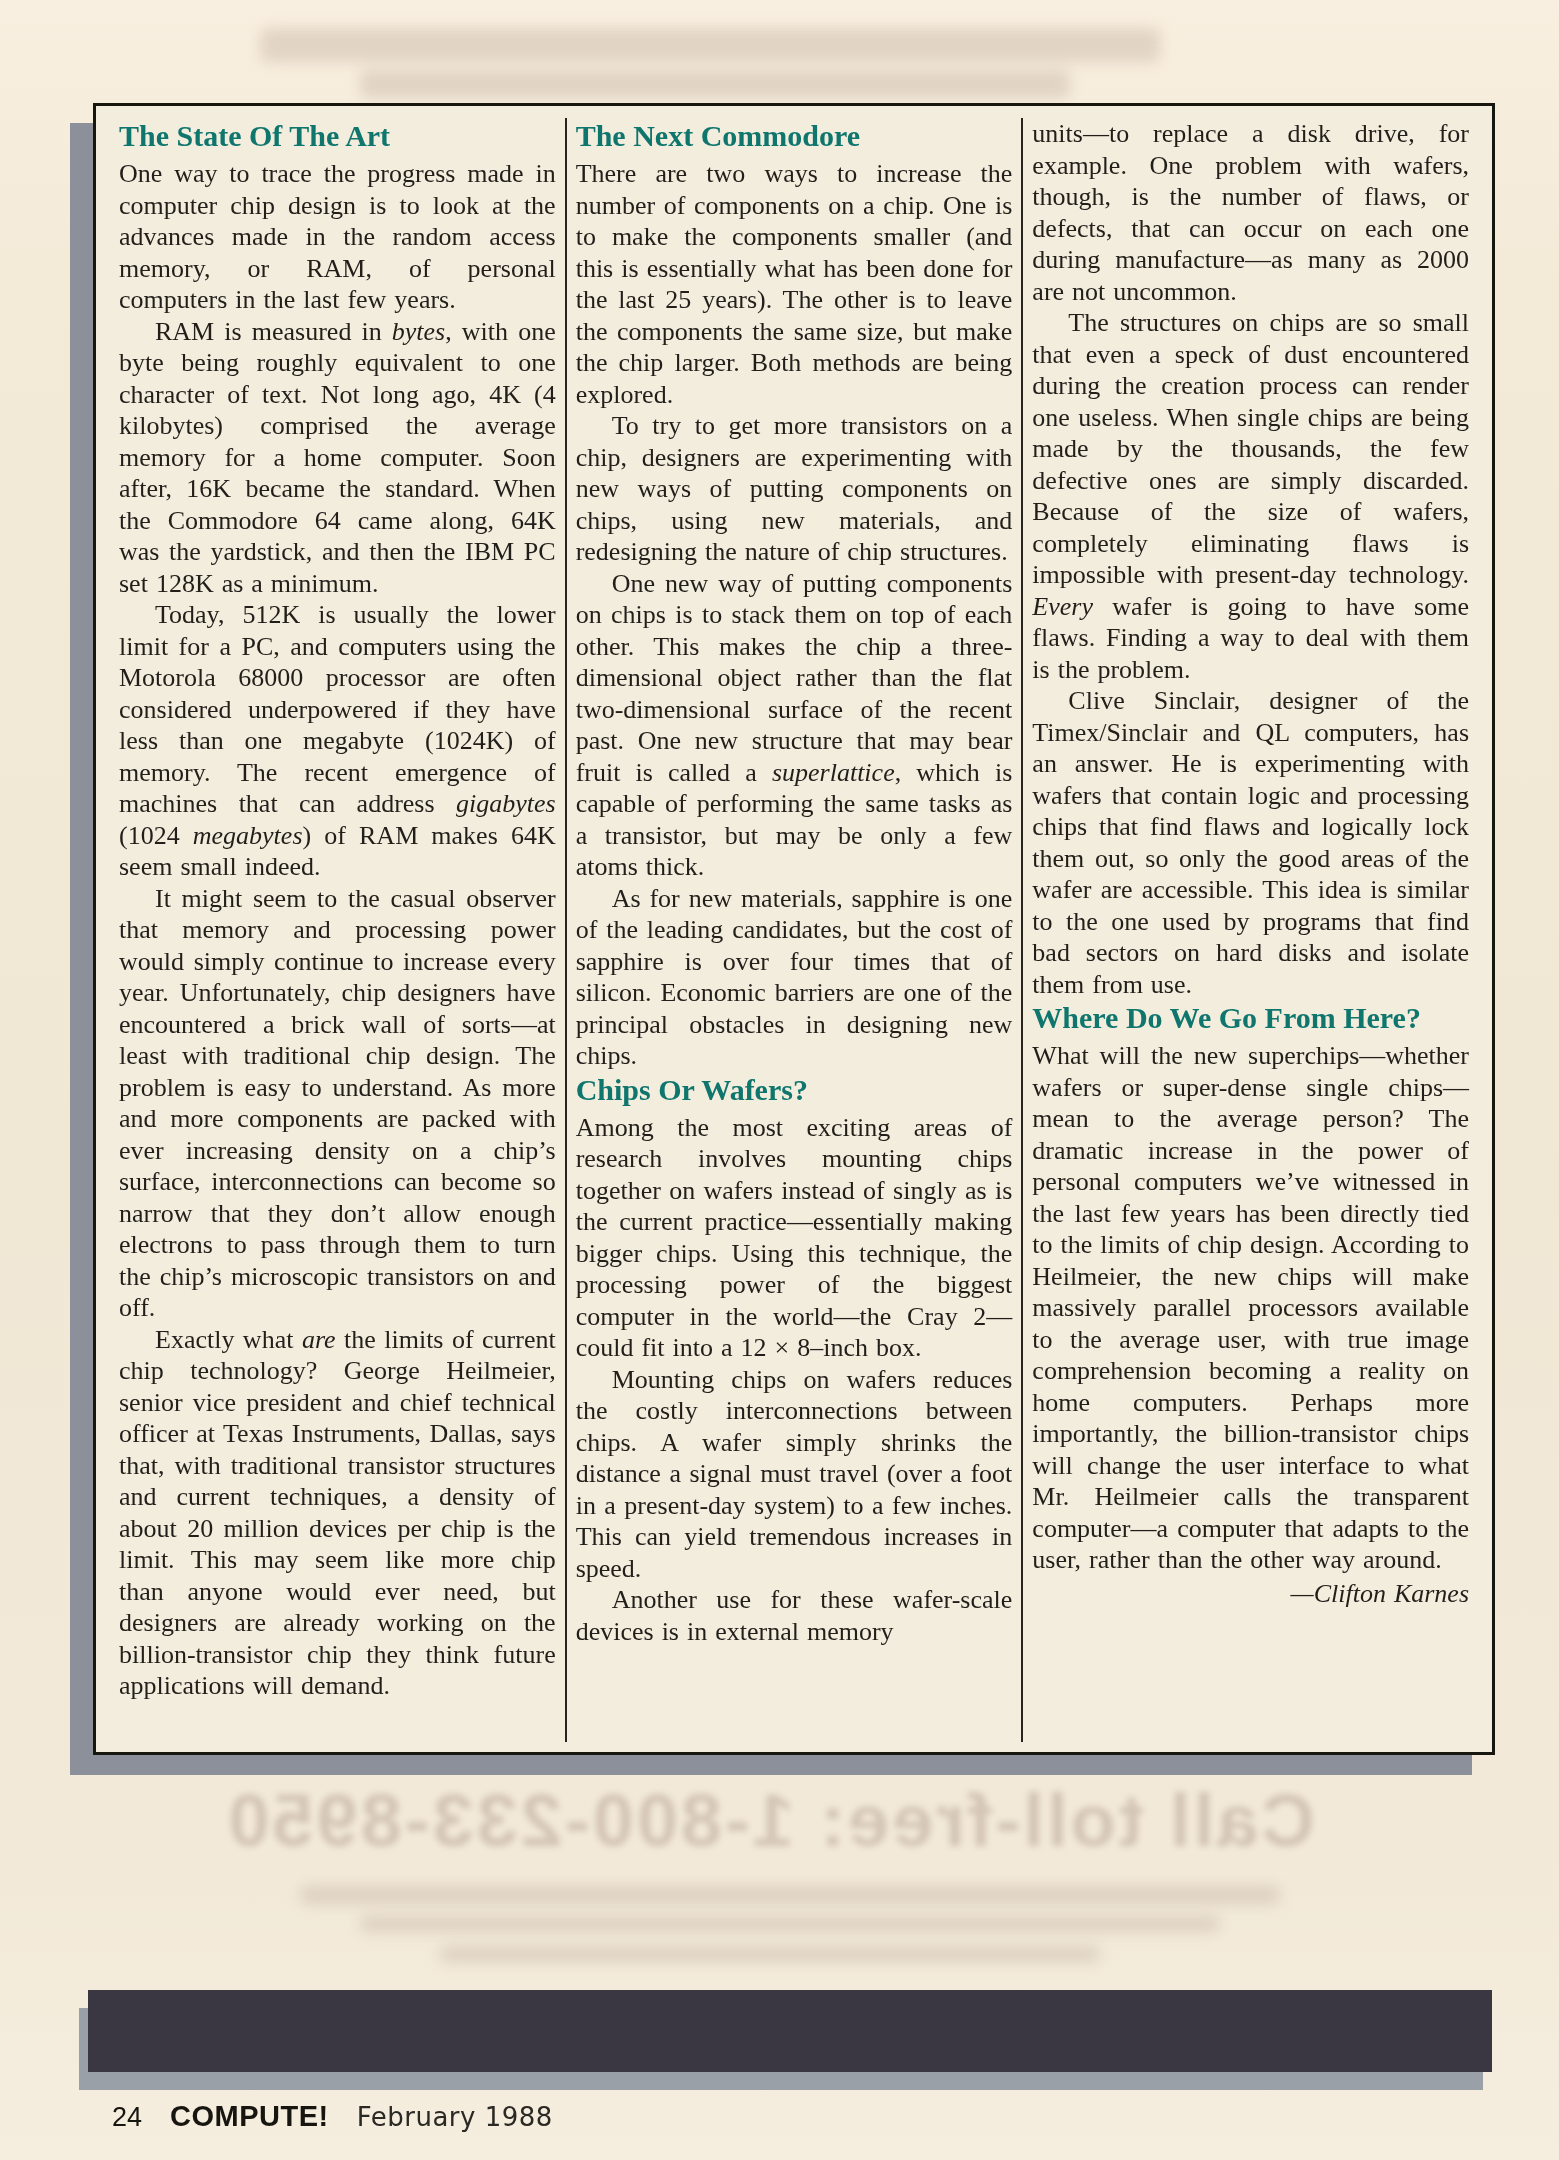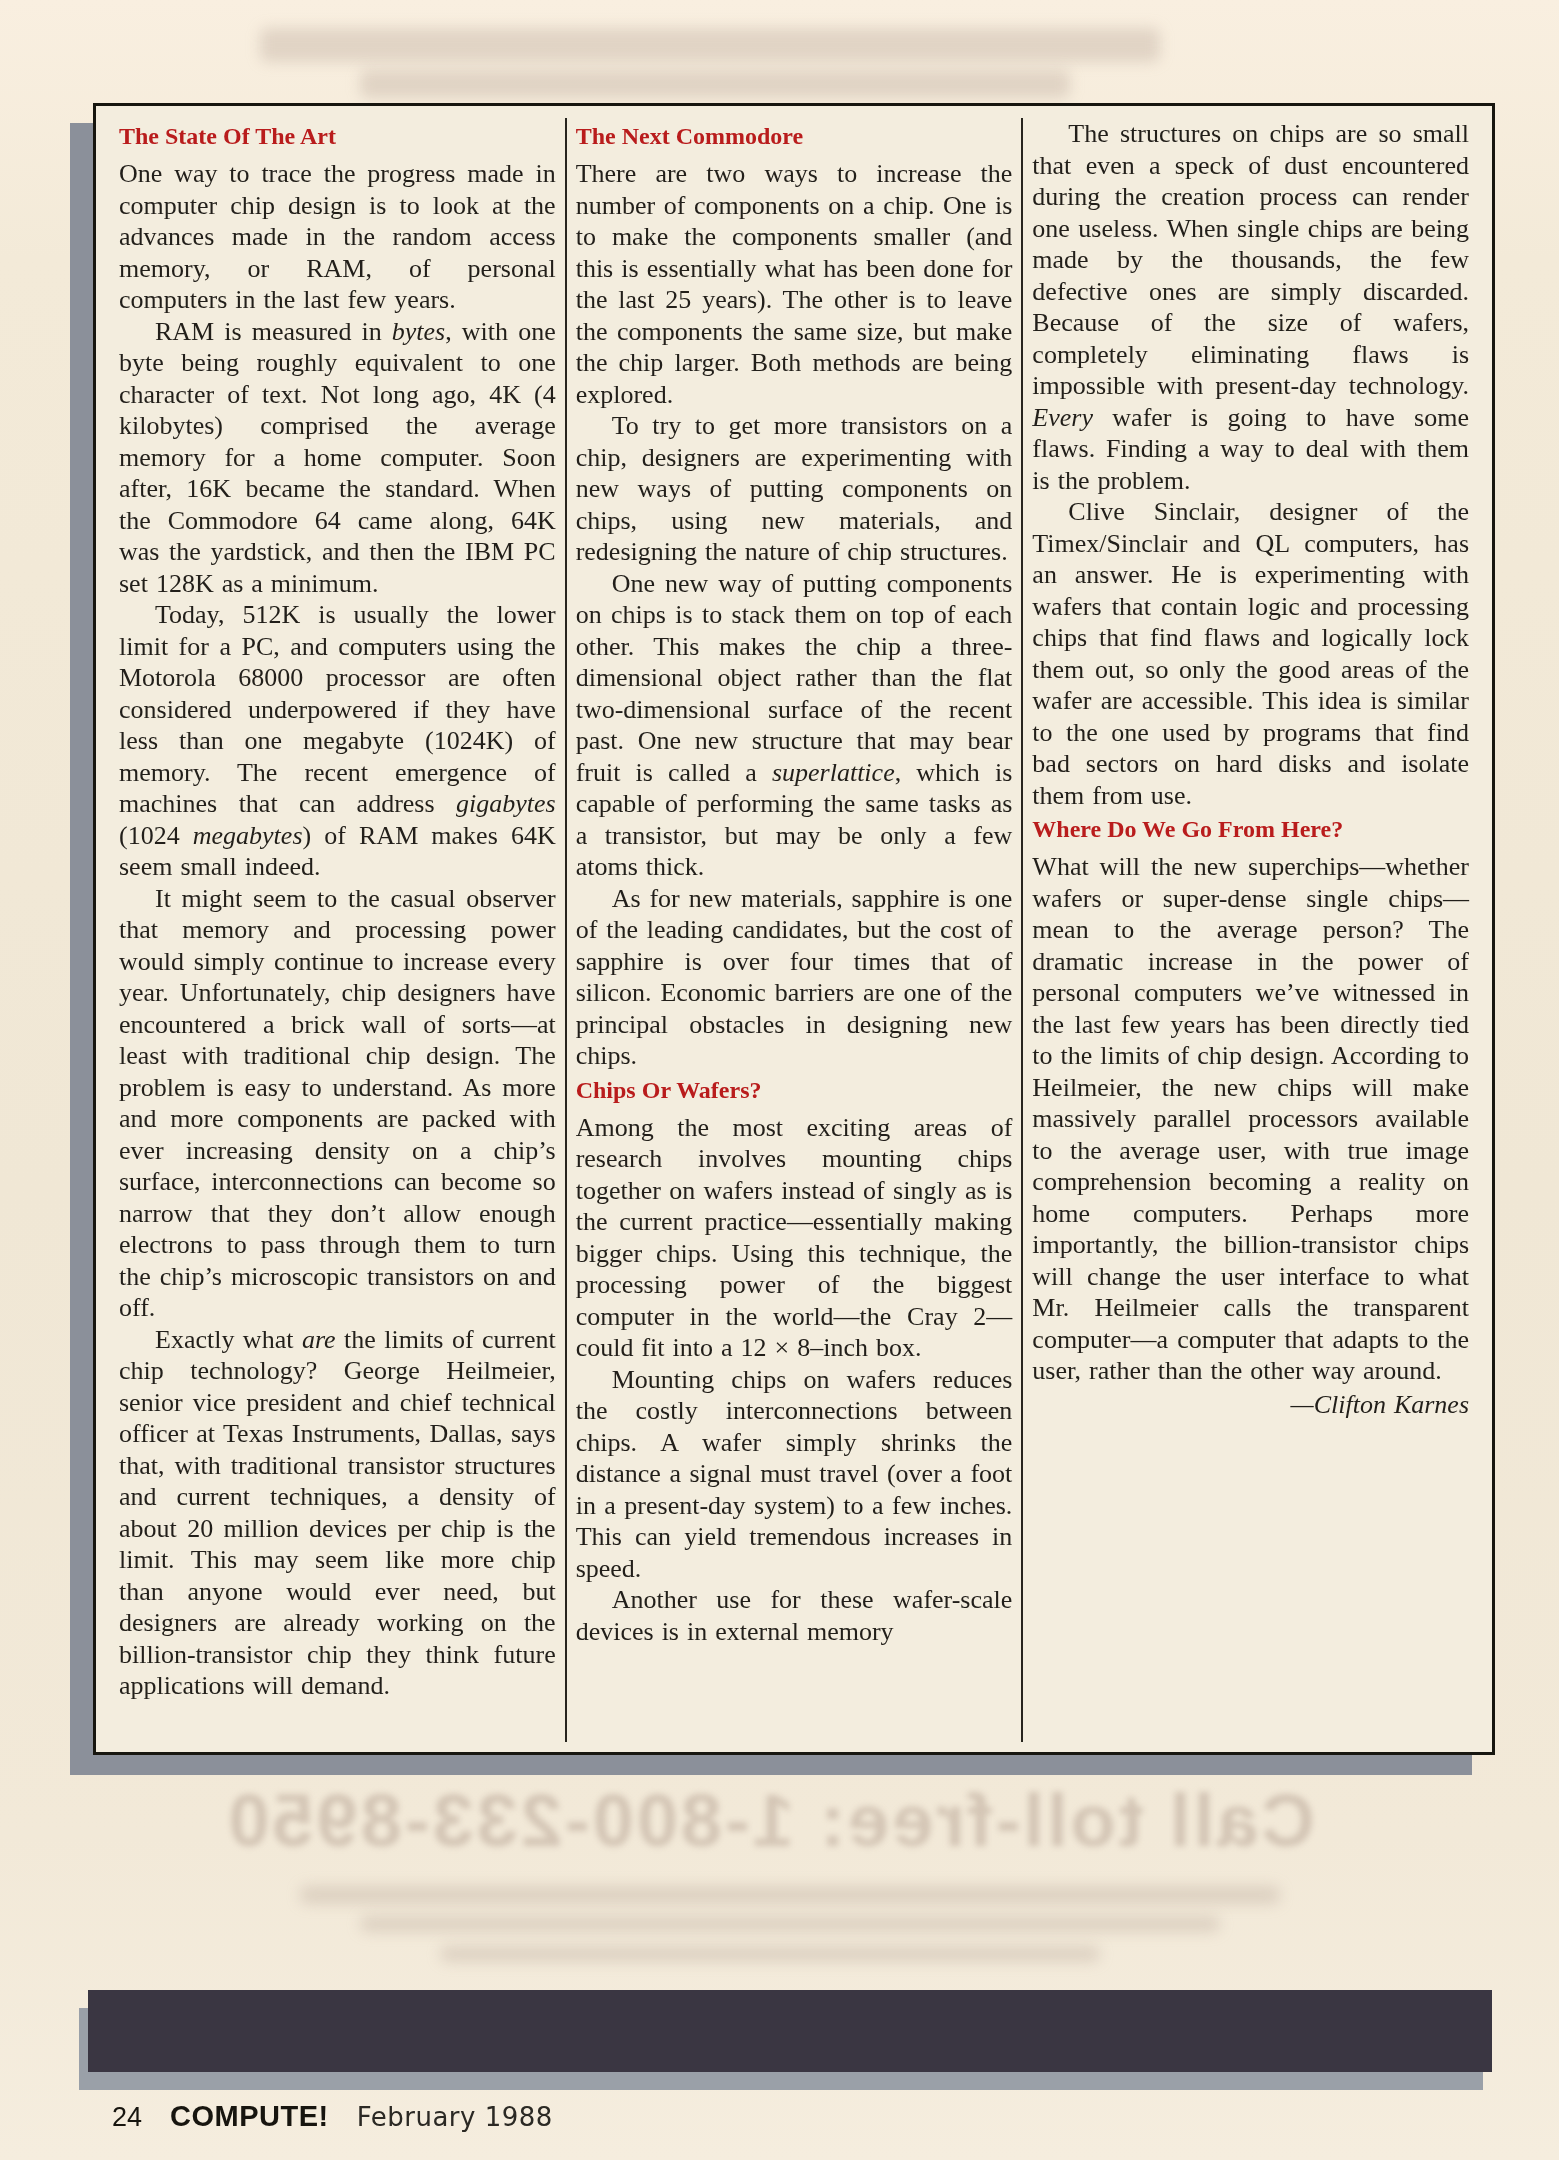--- a/index.html
+++ b/index.html
@@ -18,21 +18,21 @@
   
   .article-box{
     position:absolute;left:93px;top:103px;width:1402px;height:1652px;box-sizing:border-box;
     background:#f3edde;border:3px solid #17160f;box-shadow:-23px 20px 0 0 #8b909a;
     display:flex;padding:12px 14px 10px 14px;
   }
   .col{flex:1 1 0;padding:0 9px;overflow:hidden;}
   .sep{flex:0 0 2px;width:2px;background:#27251e;}
   .col p{margin:0;text-align:justify;font-size:26px;line-height:31.5px;color:#221f1a;word-spacing:1.5px;}
   .col p.ind{text-indent:36px;}
-  .col h2{margin:0 0 4px 0;font-size:24px;line-height:36px;font-weight:bold;color:#b91c1c;}
+  .col h2{margin:0 0 4px 0;font-size:30px;line-height:36px;font-weight:bold;color:#0f766e;}
   .col h2:not(:first-child){}
   .col p.byline{text-align:right;font-style:italic;margin-top:2px;}
   .it{font-style:italic;}
   
   .bottom-bar{
     position:absolute;left:88px;top:1990px;width:1404px;height:82px;
     background:#3a3642;box-shadow:-9px 18px 0 0 #9aa0a8;
   }
   
   .footer{position:absolute;left:112px;top:2100px;display:flex;align-items:baseline;gap:28px;color:#17150f;}
@@ -68,20 +68,21 @@
         <p class="ind"><span>To try to get more transistors on a chip, designers are experimenting with new ways of putting components on chips, using new materials, and redesigning the nature of chip structures.</span></p>
         <p class="ind"><span>One new way of putting components on chips is to stack them on top of each other. This makes the chip a three-dimensional object rather than the flat two-dimensional surface of the recent past. One new structure that may bear fruit is called a </span><span class="it">superlattice</span><span>, which is capable of performing the same tasks as a transistor, but may be only a few atoms thick.</span></p>
         <p class="ind"><span>As for new materials, sapphire is one of the leading candidates, but the cost of sapphire is over four times that of silicon. Economic barriers are one of the principal obstacles in designing new chips.</span></p>
         <h2>Chips Or Wafers?</h2>
         <p><span>Among the most exciting areas of research involves mounting chips together on wafers instead of singly as is the current practice—essentially making bigger chips. Using this technique, the processing power of the biggest computer in the world—the Cray 2—could fit into a 12 × 8–inch box.</span></p>
         <p class="ind"><span>Mounting chips on wafers reduces the costly interconnections between chips. A wafer simply shrinks the distance a signal must travel (over a foot in a present-day system) to a few inches. This can yield tremendous increases in speed.</span></p>
         <p class="ind"><span>Another use for these wafer-scale devices is in external memory</span></p>
       </div>
       <div class="sep"></div>
       <div class="col">
+        <p><span>units—to replace a disk drive, for example. One problem with wafers, though, is the number of flaws, or defects, that can occur on each one during manufacture—as many as 2000 are not uncommon.</span></p>
         <p class="ind"><span>The structures on chips are so small that even a speck of dust encountered during the creation process can render one useless. When single chips are being made by the thousands, the few defective ones are simply discarded. Because of the size of wafers, completely eliminating flaws is impossible with present-day technology. </span><span class="it">Every</span><span> wafer is going to have some flaws. Finding a way to deal with them is the problem.</span></p>
         <p class="ind"><span>Clive Sinclair, designer of the Timex/Sinclair and QL computers, has an answer. He is experimenting with wafers that contain logic and processing chips that find flaws and logically lock them out, so only the good areas of the wafer are accessible. This idea is similar to the one used by programs that find bad sectors on hard disks and isolate them from use.</span></p>
         <h2>Where Do We Go From Here?</h2>
         <p><span>What will the new superchips—whether wafers or super-dense single chips—mean to the average person? The dramatic increase in the power of personal computers we’ve witnessed in the last few years has been directly tied to the limits of chip design. According to Heilmeier, the new chips will make massively parallel processors available to the average user, with true image comprehension becoming a reality on home computers. Perhaps more importantly, the billion-transistor chips will change the user interface to what Mr. Heilmeier calls the transparent computer—a computer that adapts to the user, rather than the other way around.</span></p>
         <p class="byline">—Clifton Karnes</p>
       </div>
     </div>
 
   <div class="bottom-bar"></div>
 

